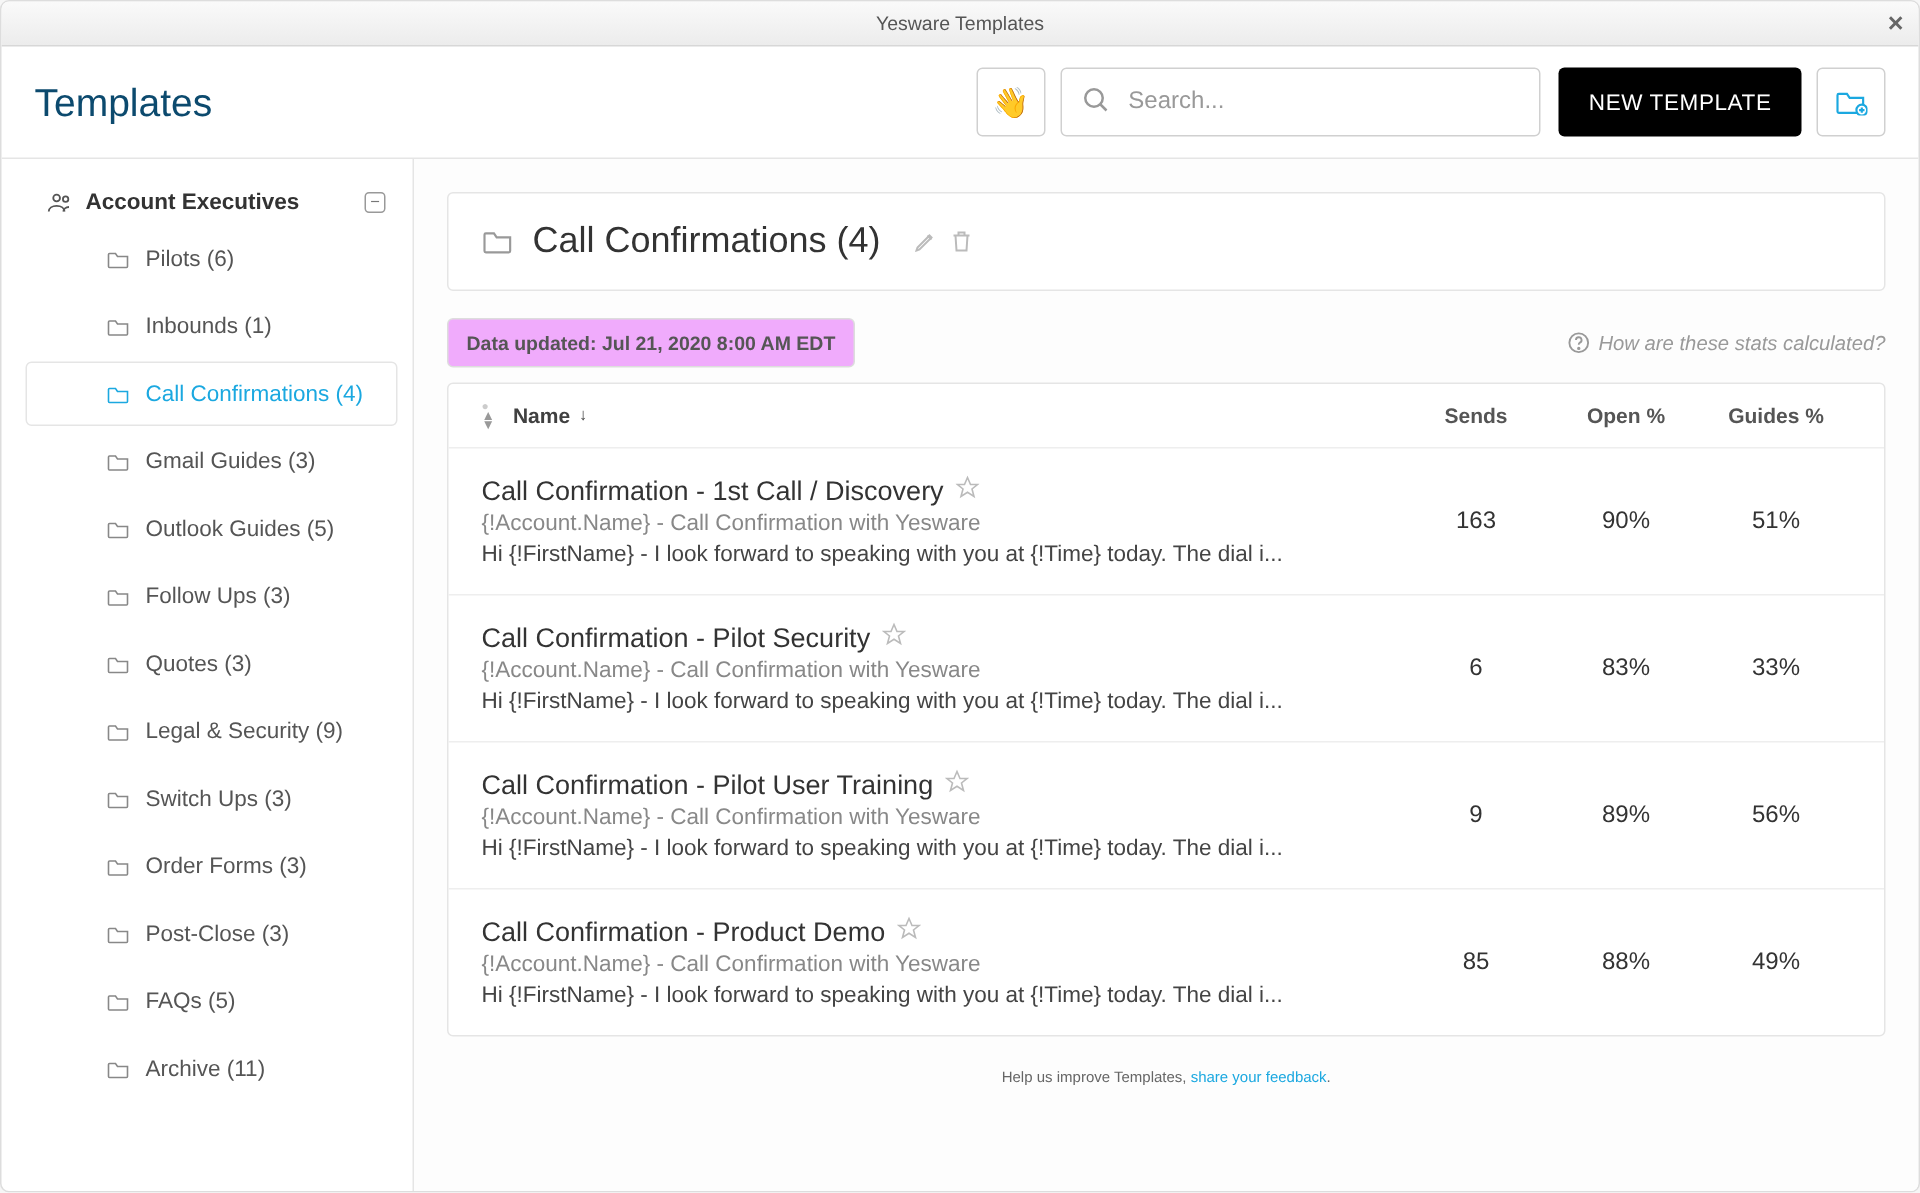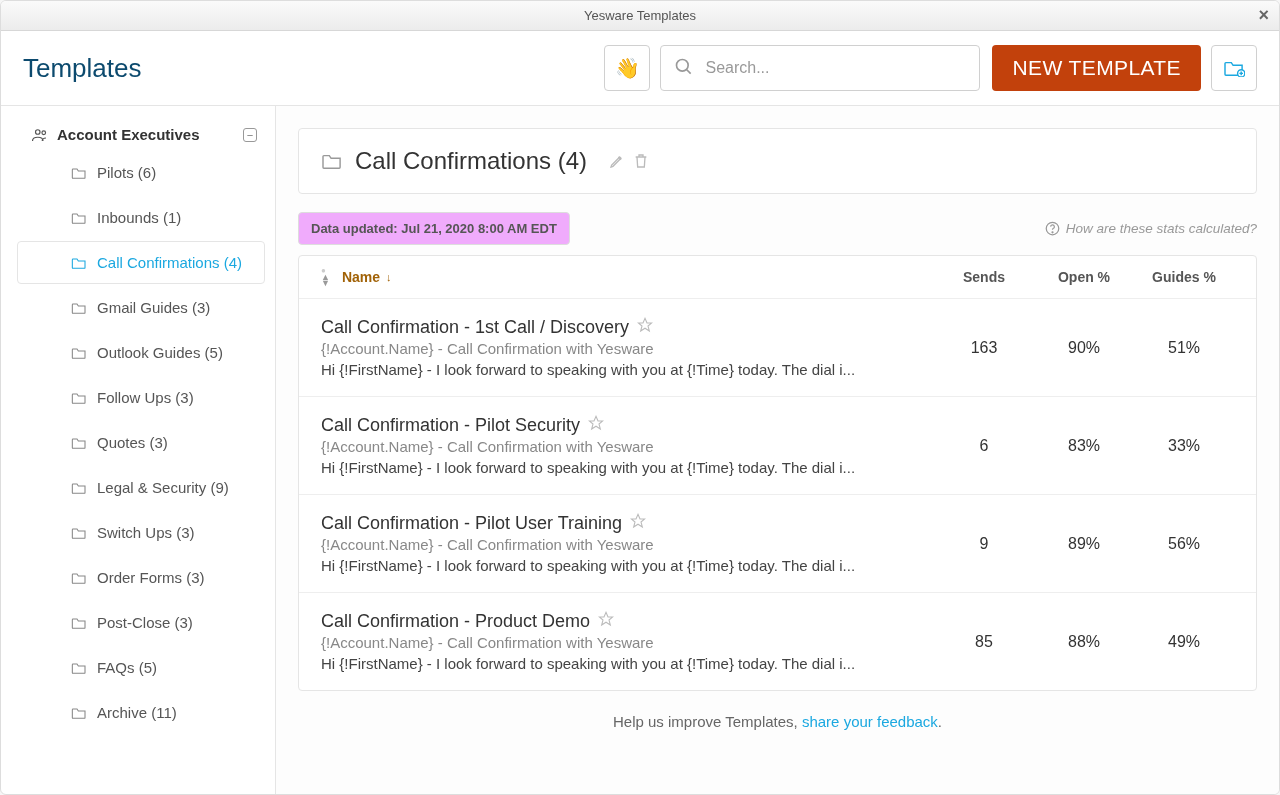--- a/index.html
+++ b/index.html
@@ -7,21 +7,21 @@
   .window { width: 1280px; height: 795px; background: #fff; border-radius: 6px; overflow: hidden; border: 1px solid #ddd; display: flex; flex-direction: column; }
   .titlebar { height: 30px; background: linear-gradient(#fafafa,#ececec); border-bottom: 1px solid #d7d7d7; position: relative; display: flex; align-items: center; justify-content: center; font-size: 13px; color: #555; }
   .titlebar .close-x { position: absolute; right: 10px; top: 4px; font-size: 18px; font-weight: bold; color: #666; cursor: pointer; }
   .header { display: flex; align-items: center; padding: 14px 22px; border-bottom: 1px solid #e5e5e5; }
   .header h1 { font-size: 26px; font-weight: 400; color: #0c4a6e; flex: 1; }
   .hand-btn { width: 46px; height: 46px; border: 1px solid #d0d0d0; border-radius: 4px; background: #fff; margin-right: 10px; display: flex; align-items: center; justify-content: center; cursor: pointer; font-size: 20px; }
   .search-wrap { position: relative; width: 320px; margin-right: 12px; }
   .search-wrap input { width: 100%; height: 46px; border: 1px solid #d0d0d0; border-radius: 4px; padding: 0 14px 0 44px; font-size: 16px; color: #333; }
   .search-wrap input::placeholder { color: #999; }
   .search-wrap .sicon { position: absolute; left: 14px; top: 12px; color: #999; }
-  .new-template-btn { height: 46px; padding: 0 20px; background: #c2410c; color: #fff; border: none; border-radius: 4px; font-size: 21px; letter-spacing: .4px; cursor: pointer; margin-right: 10px; }
+  .new-template-btn { height: 46px; padding: 0 20px; background: #000000; color: #fff; border: none; border-radius: 4px; font-size: 15px; letter-spacing: .4px; cursor: pointer; margin-right: 10px; }
   .new-folder-btn { width: 46px; height: 46px; border: 1px solid #d0d0d0; border-radius: 4px; background: #fff; display: flex; align-items: center; justify-content: center; cursor: pointer; color: #1ba8e0; }
   .body { display: flex; flex: 1; overflow: hidden; }
   .sidebar { width: 275px; border-right: 1px solid #e5e5e5; padding-top: 14px; overflow-y: auto; }
   .team-header { display: flex; align-items: center; padding: 6px 18px 6px 30px; font-size: 15px; color: #333; cursor: pointer; }
   .team-header .label { font-weight: 700; margin-left: 8px; flex: 1; }
   .team-header .collapse { width: 14px; height: 14px; border: 1px solid #999; border-radius: 3px; display: flex; align-items: center; justify-content: center; font-size: 11px; color: #777; }
   .folder { display: flex; align-items: center; padding: 13px 18px 13px 54px; font-size: 15px; color: #555; cursor: pointer; border-radius: 4px; margin: 2px 10px 2px 16px; }
   .folder .ficon { margin-right: 10px; color: #888; display: inline-flex; }
   .folder.active { background: #fff; border: 1px solid #e5e5e5; color: #1ba8e0; padding: 12px 17px 12px 53px; }
   .folder.active .ficon { color: #1ba8e0; }
@@ -30,33 +30,33 @@
   .content-header .ficon { color: #888; margin-right: 12px; }
   .content-header h2 { font-size: 24px; font-weight: 400; color: #333; margin-right: 14px; }
   .content-header .act-icon { color: #bbb; margin-left: 8px; cursor: pointer; }
   .meta-row { display: flex; align-items: center; margin-bottom: 0; }
   .data-updated { border: 1px solid #ddd; border-radius: 4px; background: #f0abfc; padding: 8px 12px; font-size: 13px; font-weight: 600; color: #555; }
   .meta-row .spacer { flex: 1; }
   .stats-info { font-size: 13.5px; color: #999; font-style: italic; display: flex; align-items: center; gap: 6px; cursor: pointer; }
   .table { background: #fff; border: 1px solid #e5e5e5; border-radius: 4px; margin-top: 10px; }
   .thead { display: flex; align-items: center; padding: 12px 22px; border-bottom: 1px solid #eee; font-size: 14px; font-weight: 600; color: #555; }
   .thead .sorter { color: #999; margin-right: 12px; display: inline-flex; flex-direction: column; line-height: 6px; font-size: 9px; }
-  .thead .name-col { color: #a16207; cursor: pointer; display: flex; align-items: center; gap: 6px; flex: 1; }
+  .thead .name-col { color: #404040; cursor: pointer; display: flex; align-items: center; gap: 6px; flex: 1; }
   .thead .name-col .arrow { font-size: 11px; }
   .thead .num-col { width: 100px; text-align: center; }
   .row { display: flex; align-items: center; padding: 18px 22px; border-bottom: 1px solid #eee; }
   .row:last-child { border-bottom: none; }
   .row .info { flex: 1; min-width: 0; padding-right: 16px; }
   .row .title-line { display: flex; align-items: flex-start; gap: 8px; }
   .row .title-line .tname { font-size: 18px; color: #333; }
   .row .title-line .star { color: #bbb; cursor: pointer; }
   .row .subject { font-size: 15px; color: #888; margin-top: 2px; }
   .row .preview { font-size: 15px; color: #444; margin-top: 4px; white-space: nowrap; overflow: hidden; text-overflow: ellipsis; }
   .row .num { width: 100px; text-align: center; font-size: 16px; color: #333; }
-  .feedback { text-align: center; font-size: 15px; color: #666; margin-top: 22px; }
+  .feedback { text-align: center; font-size: 10px; color: #666; margin-top: 22px; }
   .feedback a { color: #1ba8e0; text-decoration: none; cursor: pointer; }
   svg { display: block; }
 </style>
 </head>
 <body>
 
 <div class="window">
 
   <div class="titlebar">
     <span>Yesware Templates</span>

